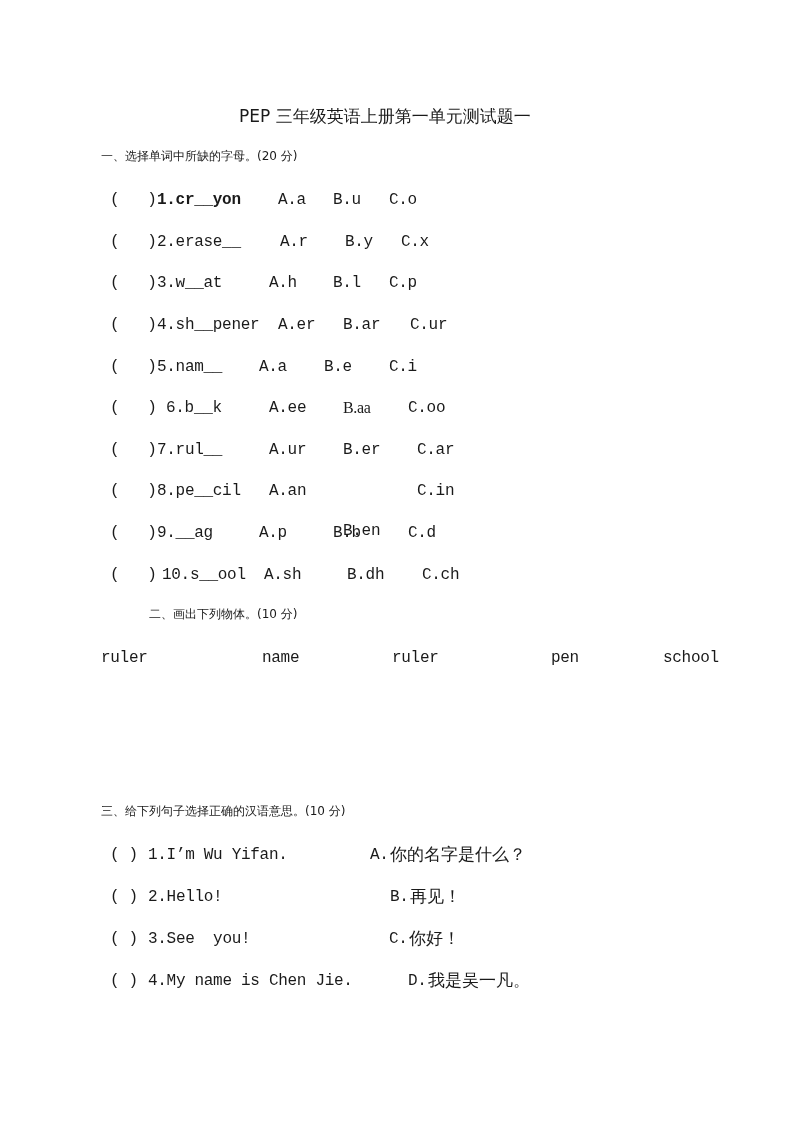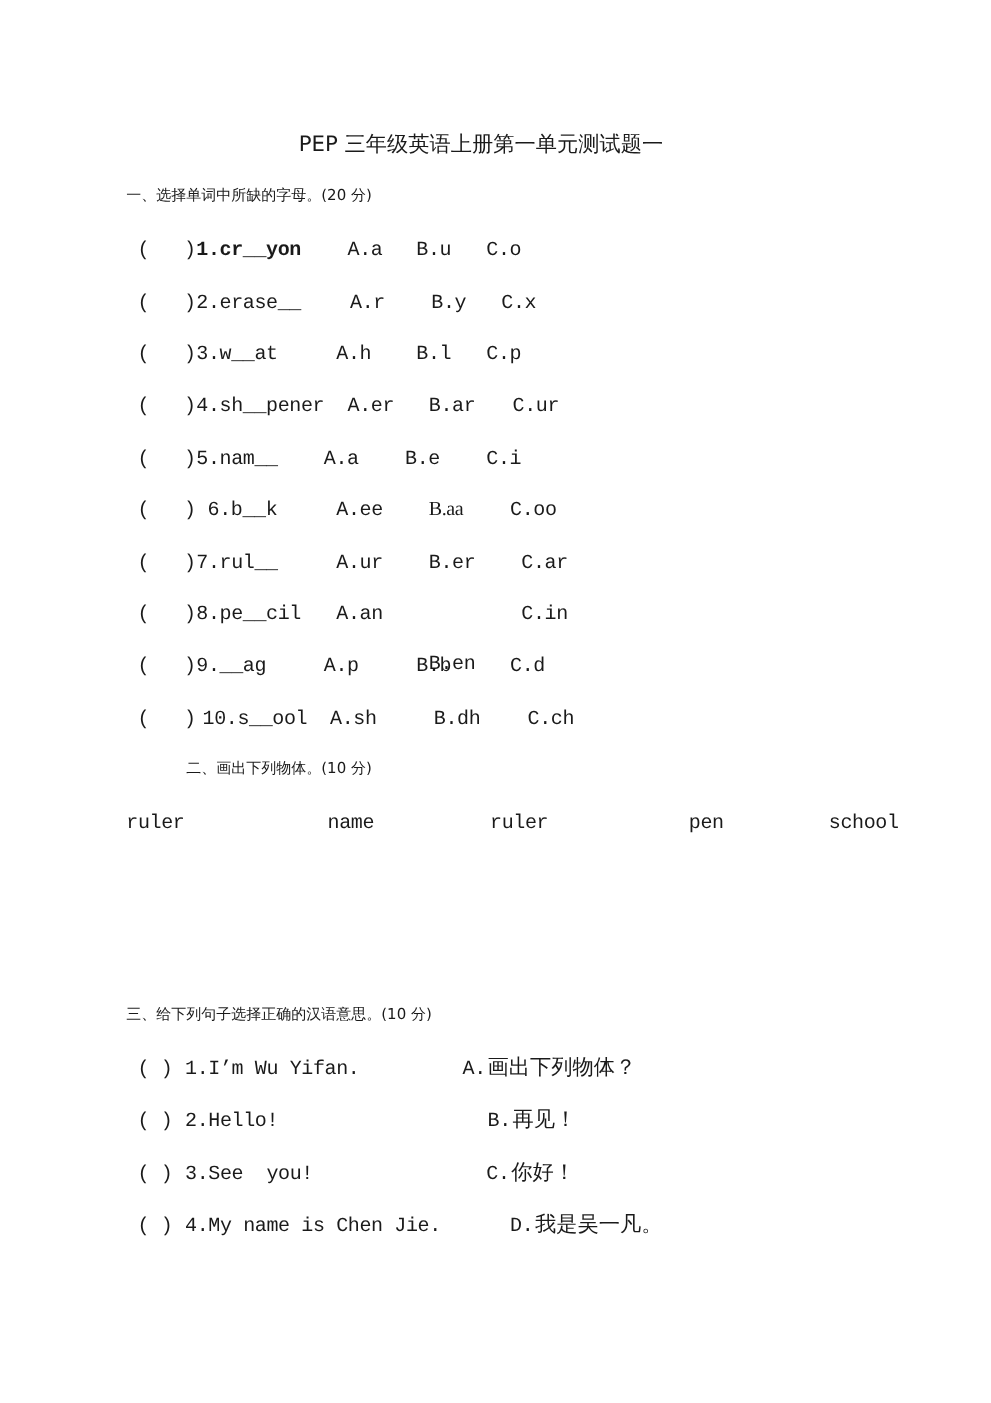--- a/index.html
+++ b/index.html
@@ -112,21 +112,21 @@
   <span class="abs mono" style="left:663px; top:650px;">school</span>
 </div>
 
 <div class="abs cn heading" style="left:101px; top:805px;">三、给下列句子选择正确的汉语意思。(10 分)</div>
 
 <div>
   <div>
     <span class="abs mono" style="left:110px; top:847px;">( )</span>
     <span class="abs mono" style="left:148px; top:847px;">1.I’m Wu Yifan.</span>
     <span class="abs mono" style="left:370px; top:847px;">A.</span>
-    <span class="abs cnopt" style="left:390px; top:846px;">画出下列物体？</span>
+    <span class="abs cnopt" style="left:390px; top:846px;">你的名字是什么？</span>
   </div>
   <div>
     <span class="abs mono" style="left:110px; top:889px;">( )</span>
     <span class="abs mono" style="left:148px; top:889px;text-align:right;">2.Hello!</span>
     <span class="abs mono" style="left:390px; top:889px;">B.</span>
     <span class="abs cnopt" style="left:410px; top:888px;">再见！</span>
   </div>
   <div>
     <span class="abs mono" style="left:110px; top:931px;">( )</span>
     <span class="abs mono" style="left:148px; top:931px;text-align:right;">3.See  you!</span>

